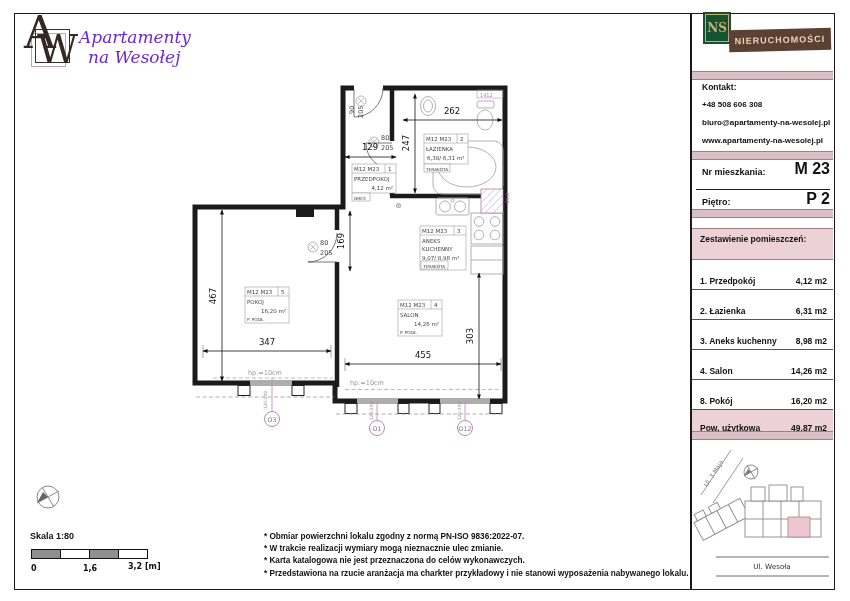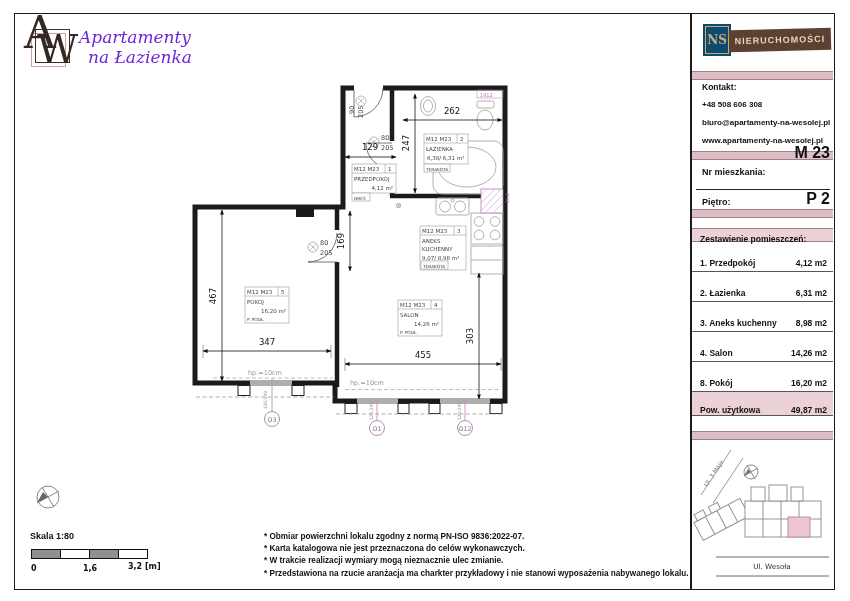--- a/index.html
+++ b/index.html
@@ -13,40 +13,40 @@
   .aw-sq{left:35px;top:29px;width:33px;height:32px;border:1.5px solid #3a2f28;}
   .aw-letter{font-family:"DejaVu Serif",serif;color:#332822;line-height:1;}
   .aw-a{left:24px;top:11px;font-size:44px;}
   .aw-w{left:37px;top:29px;font-size:40px;}
   .brand-line{font-family:"DejaVu Serif",serif;font-style:italic;color:#6d28d9;}
   .brand1{left:79px;top:27px;font-size:17px;}
   .brand2{left:88px;top:47px;font-size:17px;}
   
   .pinkbar{left:692px;width:141px;height:7px;background:#dcbfc5;border-top:1px solid #9e8086;border-bottom:1px solid #9e8086;}
   .b1{top:71px;} .b2{top:151px;} .b3{top:209px;} .b4{top:431px;}
-  .ns-square{left:703px;top:24px;width:28px;height:32px;background:#0c4a6e;display:flex;align-items:center;justify-content:center;}
+  .ns-square{left:703px;top:12px;width:28px;height:32px;background:#14532d;display:flex;align-items:center;justify-content:center;}
   .ns-square .inner{width:22px;height:26px;border:1px solid #c9a87c;display:flex;align-items:center;justify-content:center;
     font-family:"DejaVu Serif",serif;font-weight:bold;font-size:12px;color:#c9a87c;}
   .ns-ribbon{left:729px;top:29px;width:102px;height:22px;background:#5b4134;display:flex;align-items:center;justify-content:center;
     transform:rotate(-1.5deg);}
   .ns-ribbon span{font-size:9px;font-weight:bold;letter-spacing:1px;color:#e7d6b4;}
   .ct{font-weight:bold;font-size:8px;}
   .ct-h{left:702px;top:82px;font-size:8.5px;}
   .ct-p{left:702px;top:100px;}
   .ct-e{left:702px;top:118px;}
   .ct-w{left:702px;top:136px;}
   .u-label{font-size:9px;font-weight:bold;}
   .u-val{font-size:16px;font-weight:bold;text-align:right;width:92px;}
   .nr-l{left:702px;top:167px;}
-  .nr-v{left:738px;top:144px;}
+  .nr-v{left:738px;top:160px;}
   .uline{left:696px;top:189px;width:134px;height:1px;background:#222;}
   .fl-l{left:702px;top:197px;}
   .fl-v{left:738px;top:190px;}
   .tbl{left:692px;top:228px;width:141px;}
-  .tbl-h{height:14px;background:#ecd2d6;border-top:1px solid #9e8086;border-bottom:1px solid #9e8086;
+  .tbl-h{height:32px;background:#ecd2d6;border-top:1px solid #9e8086;border-bottom:1px solid #9e8086;
     font-size:8.5px;font-weight:bold;line-height:21px;padding-left:8px;box-sizing:border-box;}
   .trow{height:30px;border-bottom:1px solid #555;display:flex;justify-content:space-between;align-items:center;
     padding:12px 6px 0 8px;font-size:8.5px;font-weight:bold;box-sizing:border-box;}
   .trow-total{height:24px;background:#ecd2d6;}
   
   .skala{left:30px;top:531px;font-size:9px;font-weight:bold;}
   .notes{left:264px;top:531px;width:424px;font-size:8.2px;font-weight:bold;line-height:12.2px;white-space:nowrap;}
   svg{position:absolute;overflow:visible;}
   svg text{font-family:"DejaVu Sans",sans-serif;}
 </style>
@@ -54,21 +54,21 @@
 <body>
 
 <div class="abs frame"></div>
 <div class="abs divider"></div>
 
 <div class="abs aw-sq-pink"></div>
 <div class="abs aw-sq"></div>
 <div class="abs aw-letter aw-a">A</div>
 <div class="abs aw-letter aw-w">W</div>
 <div class="abs brand-line brand1">Apartamenty</div>
-<div class="abs brand-line brand2">na Łazienka</div>
+<div class="abs brand-line brand2">na Wesołej</div>
 
 <svg class="plan" style="left:185px;top:80px;width:342px;height:368px" viewBox="185 80 342 368" xmlns="http://www.w3.org/2000/svg">
   <defs>
     <marker id="arr" viewBox="0 0 8 8" refX="6.5" refY="4" markerWidth="7" markerHeight="7" orient="auto-start-reverse">
       <path d="M0,1.2 L7,4 L0,6.8 z" fill="#111"></path>
     </marker>
   </defs>
 
   <g stroke="#1b1b1b" fill="none">
     <path d="M354,88 L343,88 L343,207 L195,207 L195,383 L335,383 L335,401 L505,401 L505,88 L383,88" stroke-width="5"></path>
@@ -376,16 +376,16 @@
   <rect x="0.5" y="0.5" width="116" height="9" fill="#fff" stroke="#111"></rect>
   <rect x="0.5" y="0.5" width="29" height="9" fill="#8f8f8f" stroke="#111"></rect>
   <rect x="58.5" y="0.5" width="29" height="9" fill="#8f8f8f" stroke="#111"></rect>
   <text x="0" y="22" font-size="8" font-weight="bold" fill="#111">0</text>
   <text x="52" y="22" font-size="8" font-weight="bold" fill="#111">1,6</text>
   <text x="97" y="20" font-size="8" font-weight="bold" fill="#111">3,2 [m]</text>
 </svg>
 
 <div class="abs notes">
   <div>* Obmiar powierzchni lokalu zgodny z normą PN-ISO 9836:2022-07.</div>
+  <div>* W trakcie realizacji wymiary mogą nieznacznie ulec zmianie.</div>
   <div>* Karta katalogowa nie jest przeznaczona do celów wykonawczych.</div>
-  <div>* W trakcie realizacji wymiary mogą nieznacznie ulec zmianie.</div>
   <div>* Przedstawiona na rzucie aranżacja ma charkter przykładowy i nie stanowi wyposażenia nabywanego lokalu.</div>
 </div>
 
 </body></html>

